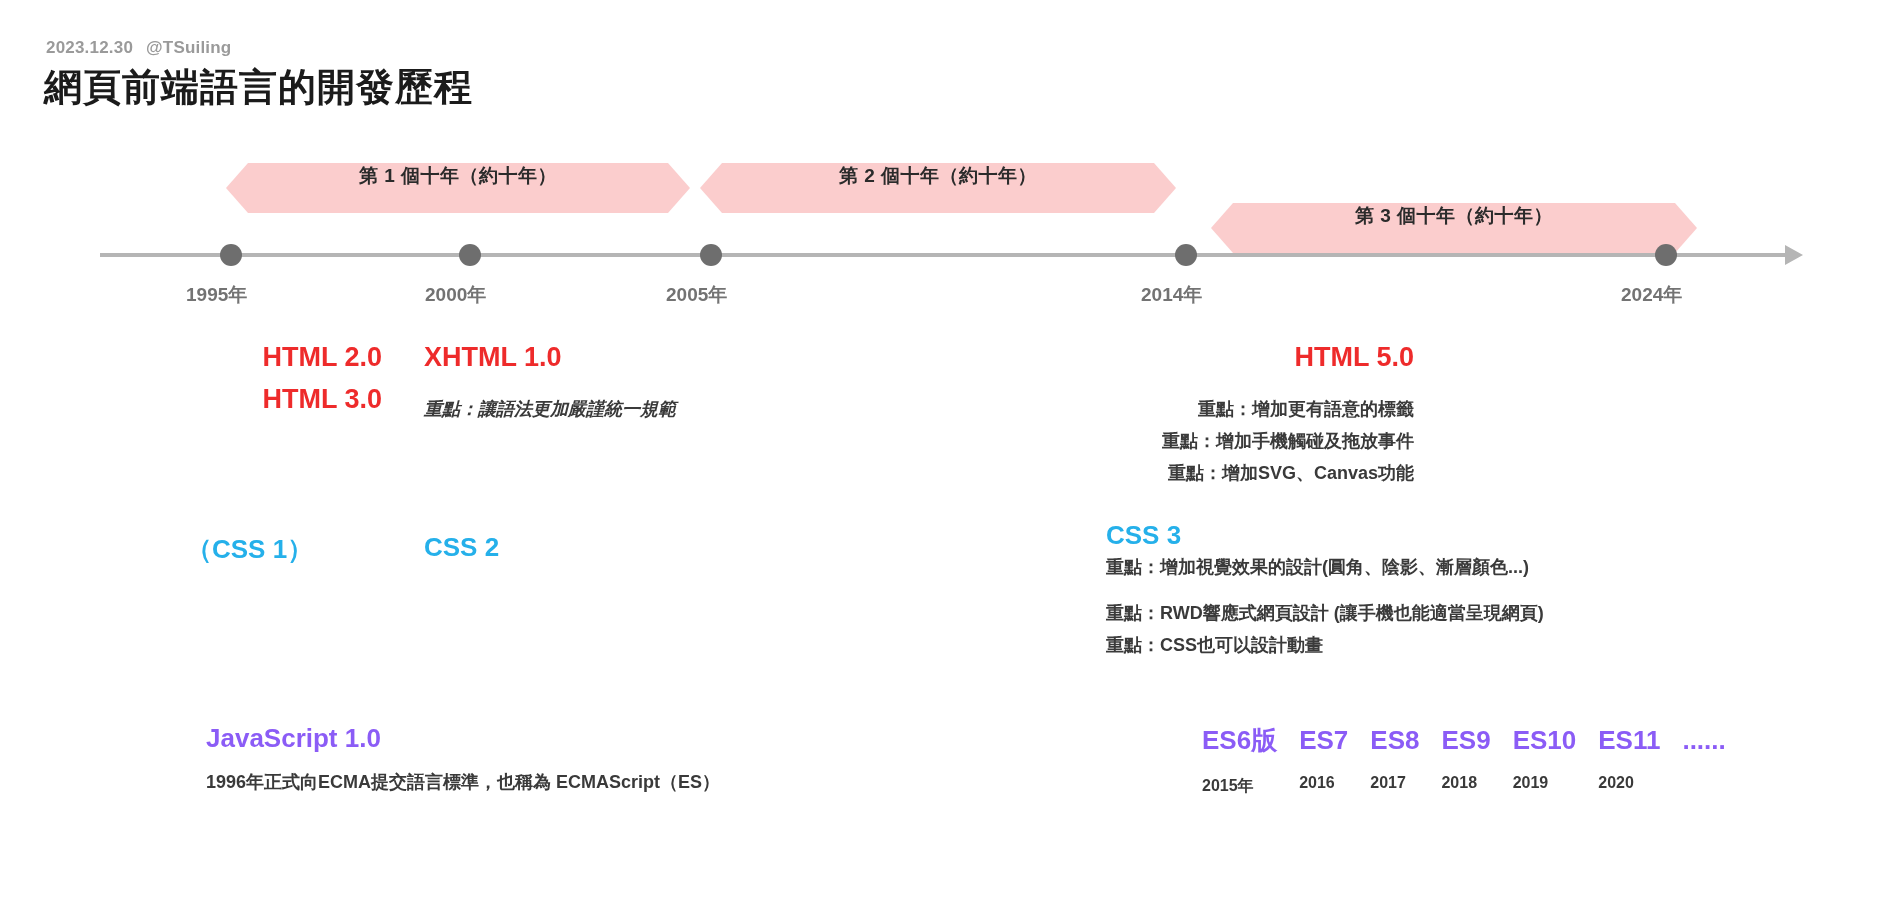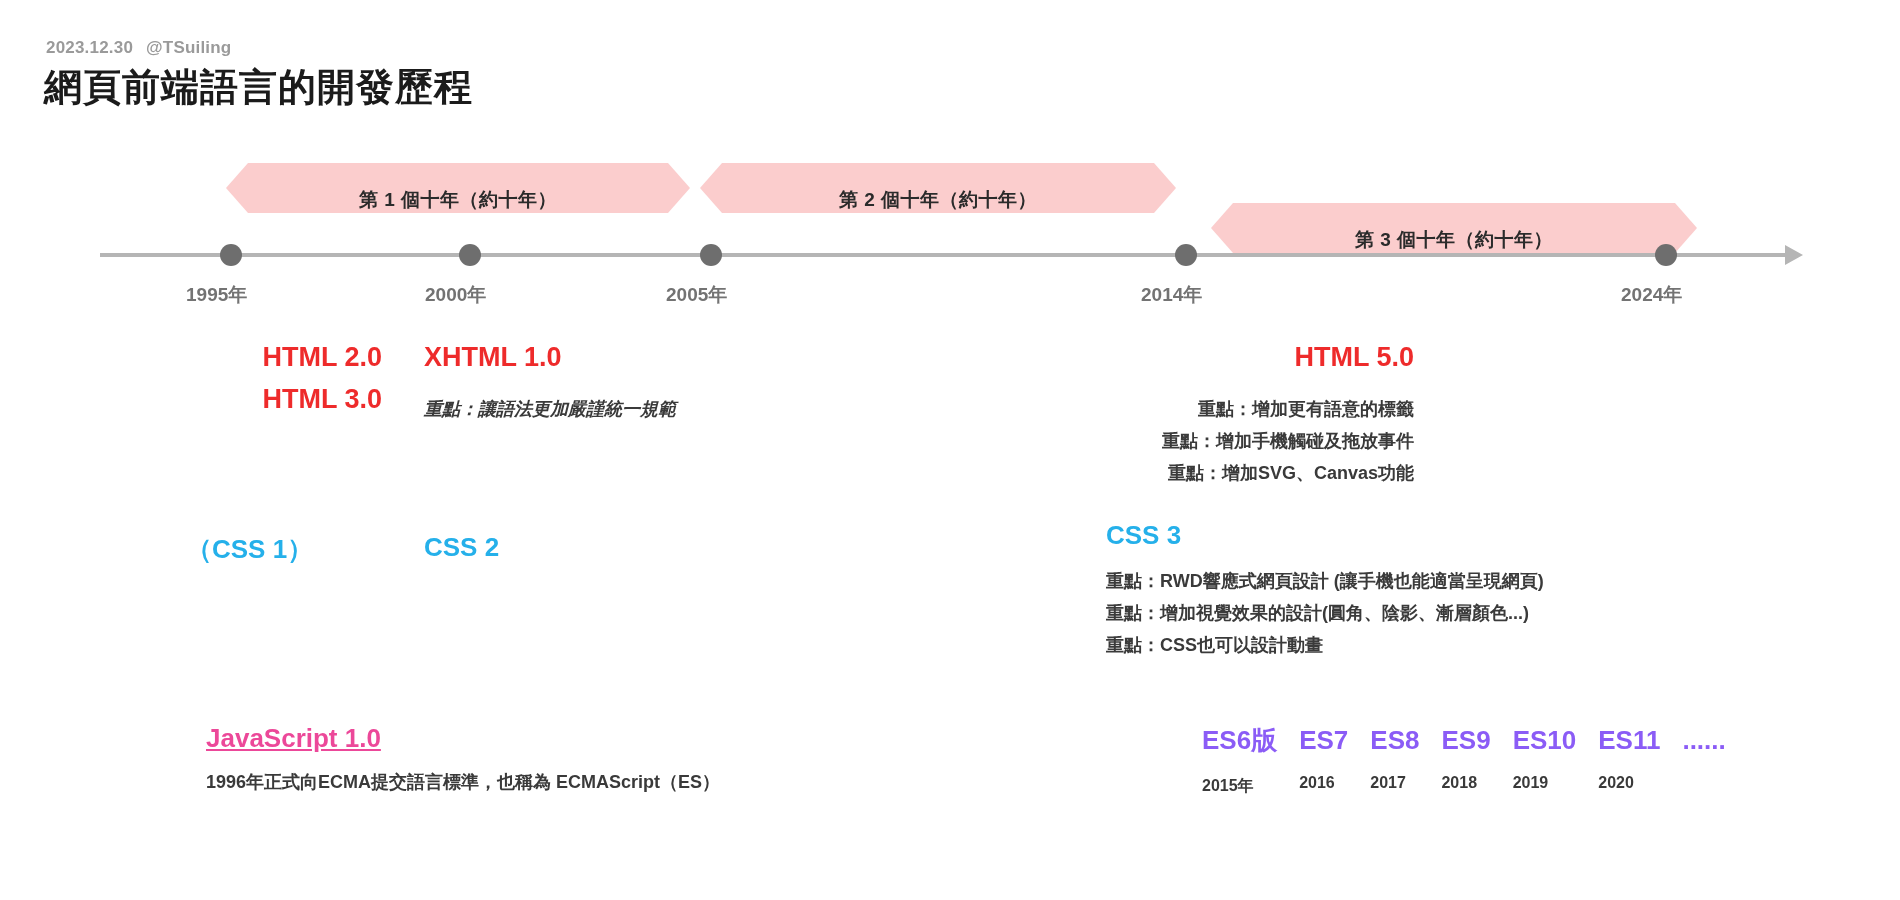--- a/index.html
+++ b/index.html
@@ -36,21 +36,21 @@
     letter-spacing: 1px;
   }
 
   
   .decade {
     position: absolute;
     height: 50px;
     top: 163px;
     background: #fbcdcd;
     display: flex;
-    align-items: flex-end;
+    align-items: flex-start;
     justify-content: center;
   }
   .decade .label {
     font-size: 19px;
     font-weight: bold;
     color: #2b2b2b;
     letter-spacing: 0.5px;
     z-index: 2;
   }
   .decade::before,
@@ -119,23 +119,22 @@
   }
   .heading-blue {
     font-size: 26px;
     font-weight: bold;
     color: #25b0ea;
     white-space: nowrap;
   }
   .heading-orange {
     font-size: 26px;
     font-weight: bold;
-    color: #ec4899;
-    white-space: nowrap;
-    text-decoration: underline;
+    color: #8b5cf6;
+    white-space: nowrap;
   }
   .note {
     font-size: 18px;
     font-weight: bold;
     color: #3a3a3a;
     white-space: nowrap;
     line-height: 1.78;
   }
   .es-row {
     display: flex;
@@ -211,22 +210,22 @@
 <div class="block" style="left:186px; top:532px;">
   <div class="heading-blue">（CSS 1）</div>
 </div>
 
 <div class="block" style="left:424px; top:532px;">
   <div class="heading-blue">CSS 2</div>
 </div>
 
 <div class="block" style="left:1106px; top:520px;">
   <div class="heading-blue">CSS 3</div>
+  <div class="note">重點：增加視覺效果的設計(圓角、陰影、漸層顏色...)</div>
   <div class="note" style="margin-top:14px;">重點：RWD響應式網頁設計 (讓手機也能適當呈現網頁)</div>
-  <div class="note">重點：增加視覺效果的設計(圓角、陰影、漸層顏色...)</div>
   <div class="note">重點：CSS也可以設計動畫</div>
 </div>
 
 <div class="block" style="left:206px; top:723px;">
   <div class="heading-orange">JavaScript 1.0</div>
   <div class="note" style="margin-top:12px;">1996年正式向ECMA提交語言標準，也稱為 ECMAScript（ES）</div>
 </div>
 
 <div class="block" style="left:1202px; top:723px;">
   <div class="es-row">

